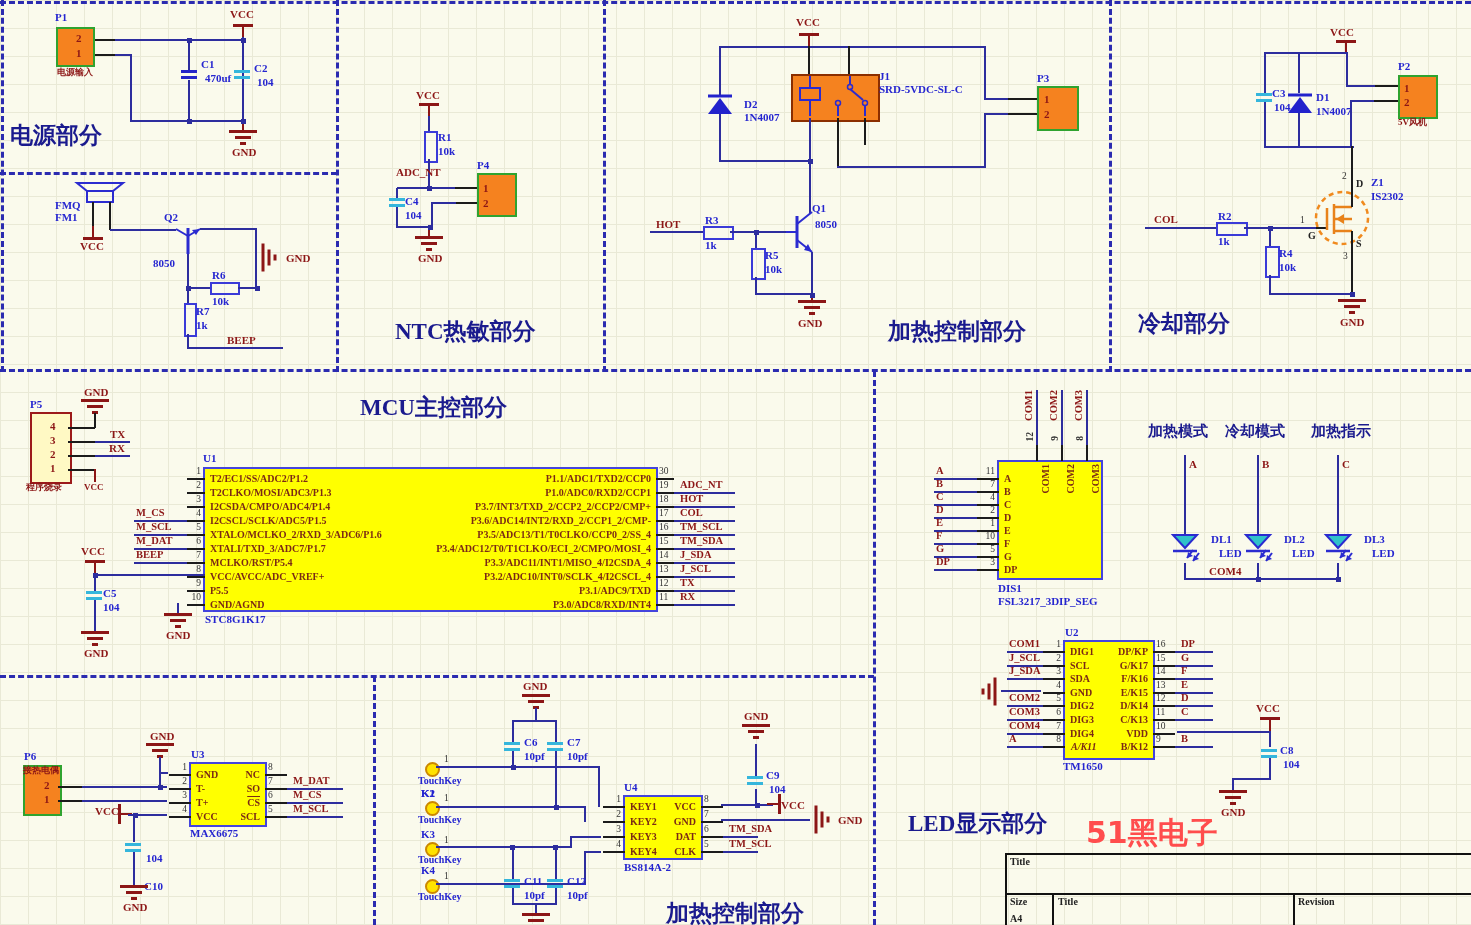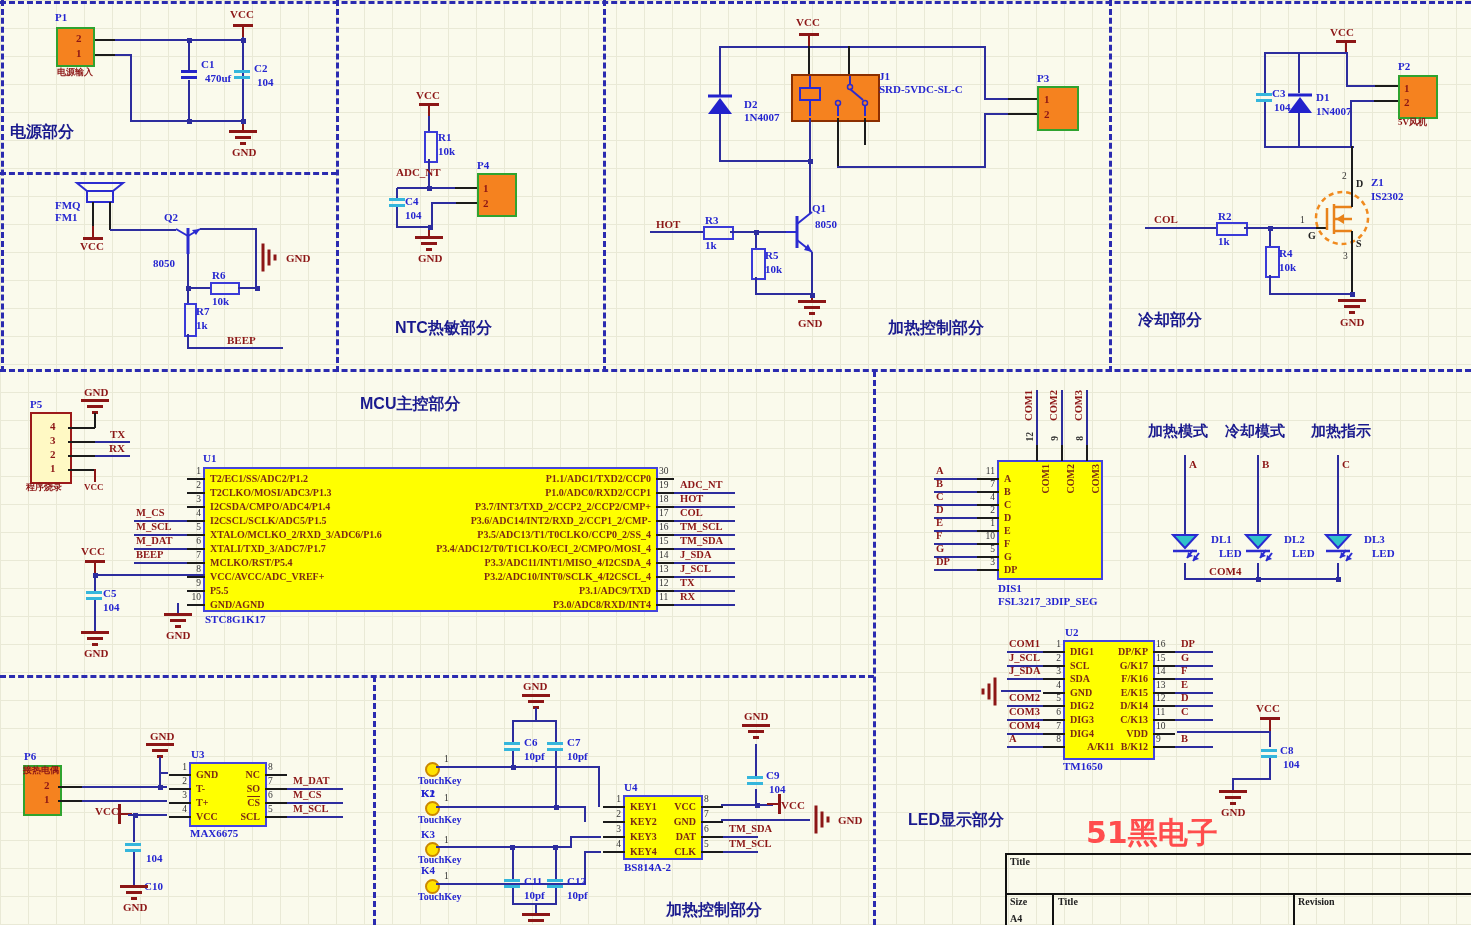--- a/index.html
+++ b/index.html
@@ -4,21 +4,21 @@
 <style>
   html,body{margin:0;padding:0}
   #canvas{position:relative;width:1471px;height:925px;overflow:hidden;
     background-color:#fafaec;
     background-image:linear-gradient(#e9e9d6 1px,transparent 1px),linear-gradient(90deg,#e9e9d6 1px,transparent 1px);
     background-size:28px 28px;
     font-family:"Liberation Serif","DejaVu Serif",serif;}
   .t{position:absolute;font-weight:bold;font-size:11px;line-height:1;white-space:nowrap}
   .red{color:#8c1616}.blu{color:#2525d0}.blk{color:#222}
   .s9{font-size:9px}.s10{font-size:10px}
-  .sec{position:absolute;font-family:Liberation Sans, sans-serif;font-weight:bold;color:#1a1a8e;font-size:16px;line-height:1;white-space:nowrap}
+  .sec{position:absolute;font-family:Liberation Serif, serif;font-weight:bold;color:#1a1a8e;font-size:23px;line-height:1;white-space:nowrap}
   .brand{position:absolute;font-family:"DejaVu Sans",sans-serif;font-weight:bold;color:#ff4d4d;font-size:30px;line-height:1;white-space:nowrap}
   i{display:block}
   .w,.wk,.wr{position:absolute;min-width:2px;min-height:2px}
   .w{background:#2d2d9e}.wk{background:#1b1b1b}.wr{background:#8c1616}
   .dot{position:absolute;width:5px;height:5px;background:#2d2d9e}
   .dash-h{position:absolute;height:0;border-top:3px dashed #2b2bb0}
   .dash-v{position:absolute;width:0;border-left:3px dashed #2b2bb0}
   .ic{position:absolute;background:#ffff00;border:2px solid #4444dd}
   .co{position:absolute;background:#f5821f;border:2px solid #2fa32f}
   .cy{position:absolute;background:#fff9c4;border:2px solid #9c1a1a}
@@ -624,21 +624,21 @@
         <span class="pl" style="left: 5px; top: 73px;">DIG3</span>
         <i class="nw" style="left: -58px; top: 77px; width: 36px;"></i>
         <span class="nl" style="left: -56px; top: 65px;">COM3</span>
         <i class="stub" style="left: -22px; top: 91px; width: 22px;"></i>
         <span class="pn" style="left: -22px; top: 80px; width: 18px; text-align: right;">7</span>
         <span class="pl" style="left: 5px; top: 87px;">DIG4</span>
         <i class="nw" style="left: -58px; top: 91px; width: 36px;"></i>
         <span class="nl" style="left: -56px; top: 79px;">COM4</span>
         <i class="stub" style="left: -22px; top: 104px; width: 22px;"></i>
         <span class="pn" style="left: -22px; top: 93px; width: 18px; text-align: right;">8</span>
-        <span class="pl" style="left: 22px; top: 100px;">A/K11</span>
+        <span class="pl" style="left: 6px; top: 100px; font-style: italic;">A/K11</span>
         <i class="nw" style="left: -58px; top: 104px; width: 36px;"></i>
         <span class="nl" style="left: -56px; top: 92px;">A</span>
       </div>
     <div class="pins">
         <i class="stub" style="left: 100%; top: 9px; width: 22px;"></i>
         <span class="pn" style="left: calc(100% + 3px); top: -2px;">16</span>
         <span class="pl" style="right: 5px; top: 5px;">DP/KP</span>
         <i class="nw" style="left: calc(100% + 22px); top: 9px; width: 38px;"></i>
         <span class="nl" style="left: calc(100% + 28px); top: -3px;">DP</span>
         <i class="stub" style="left: 100%; top: 23px; width: 22px;"></i>

